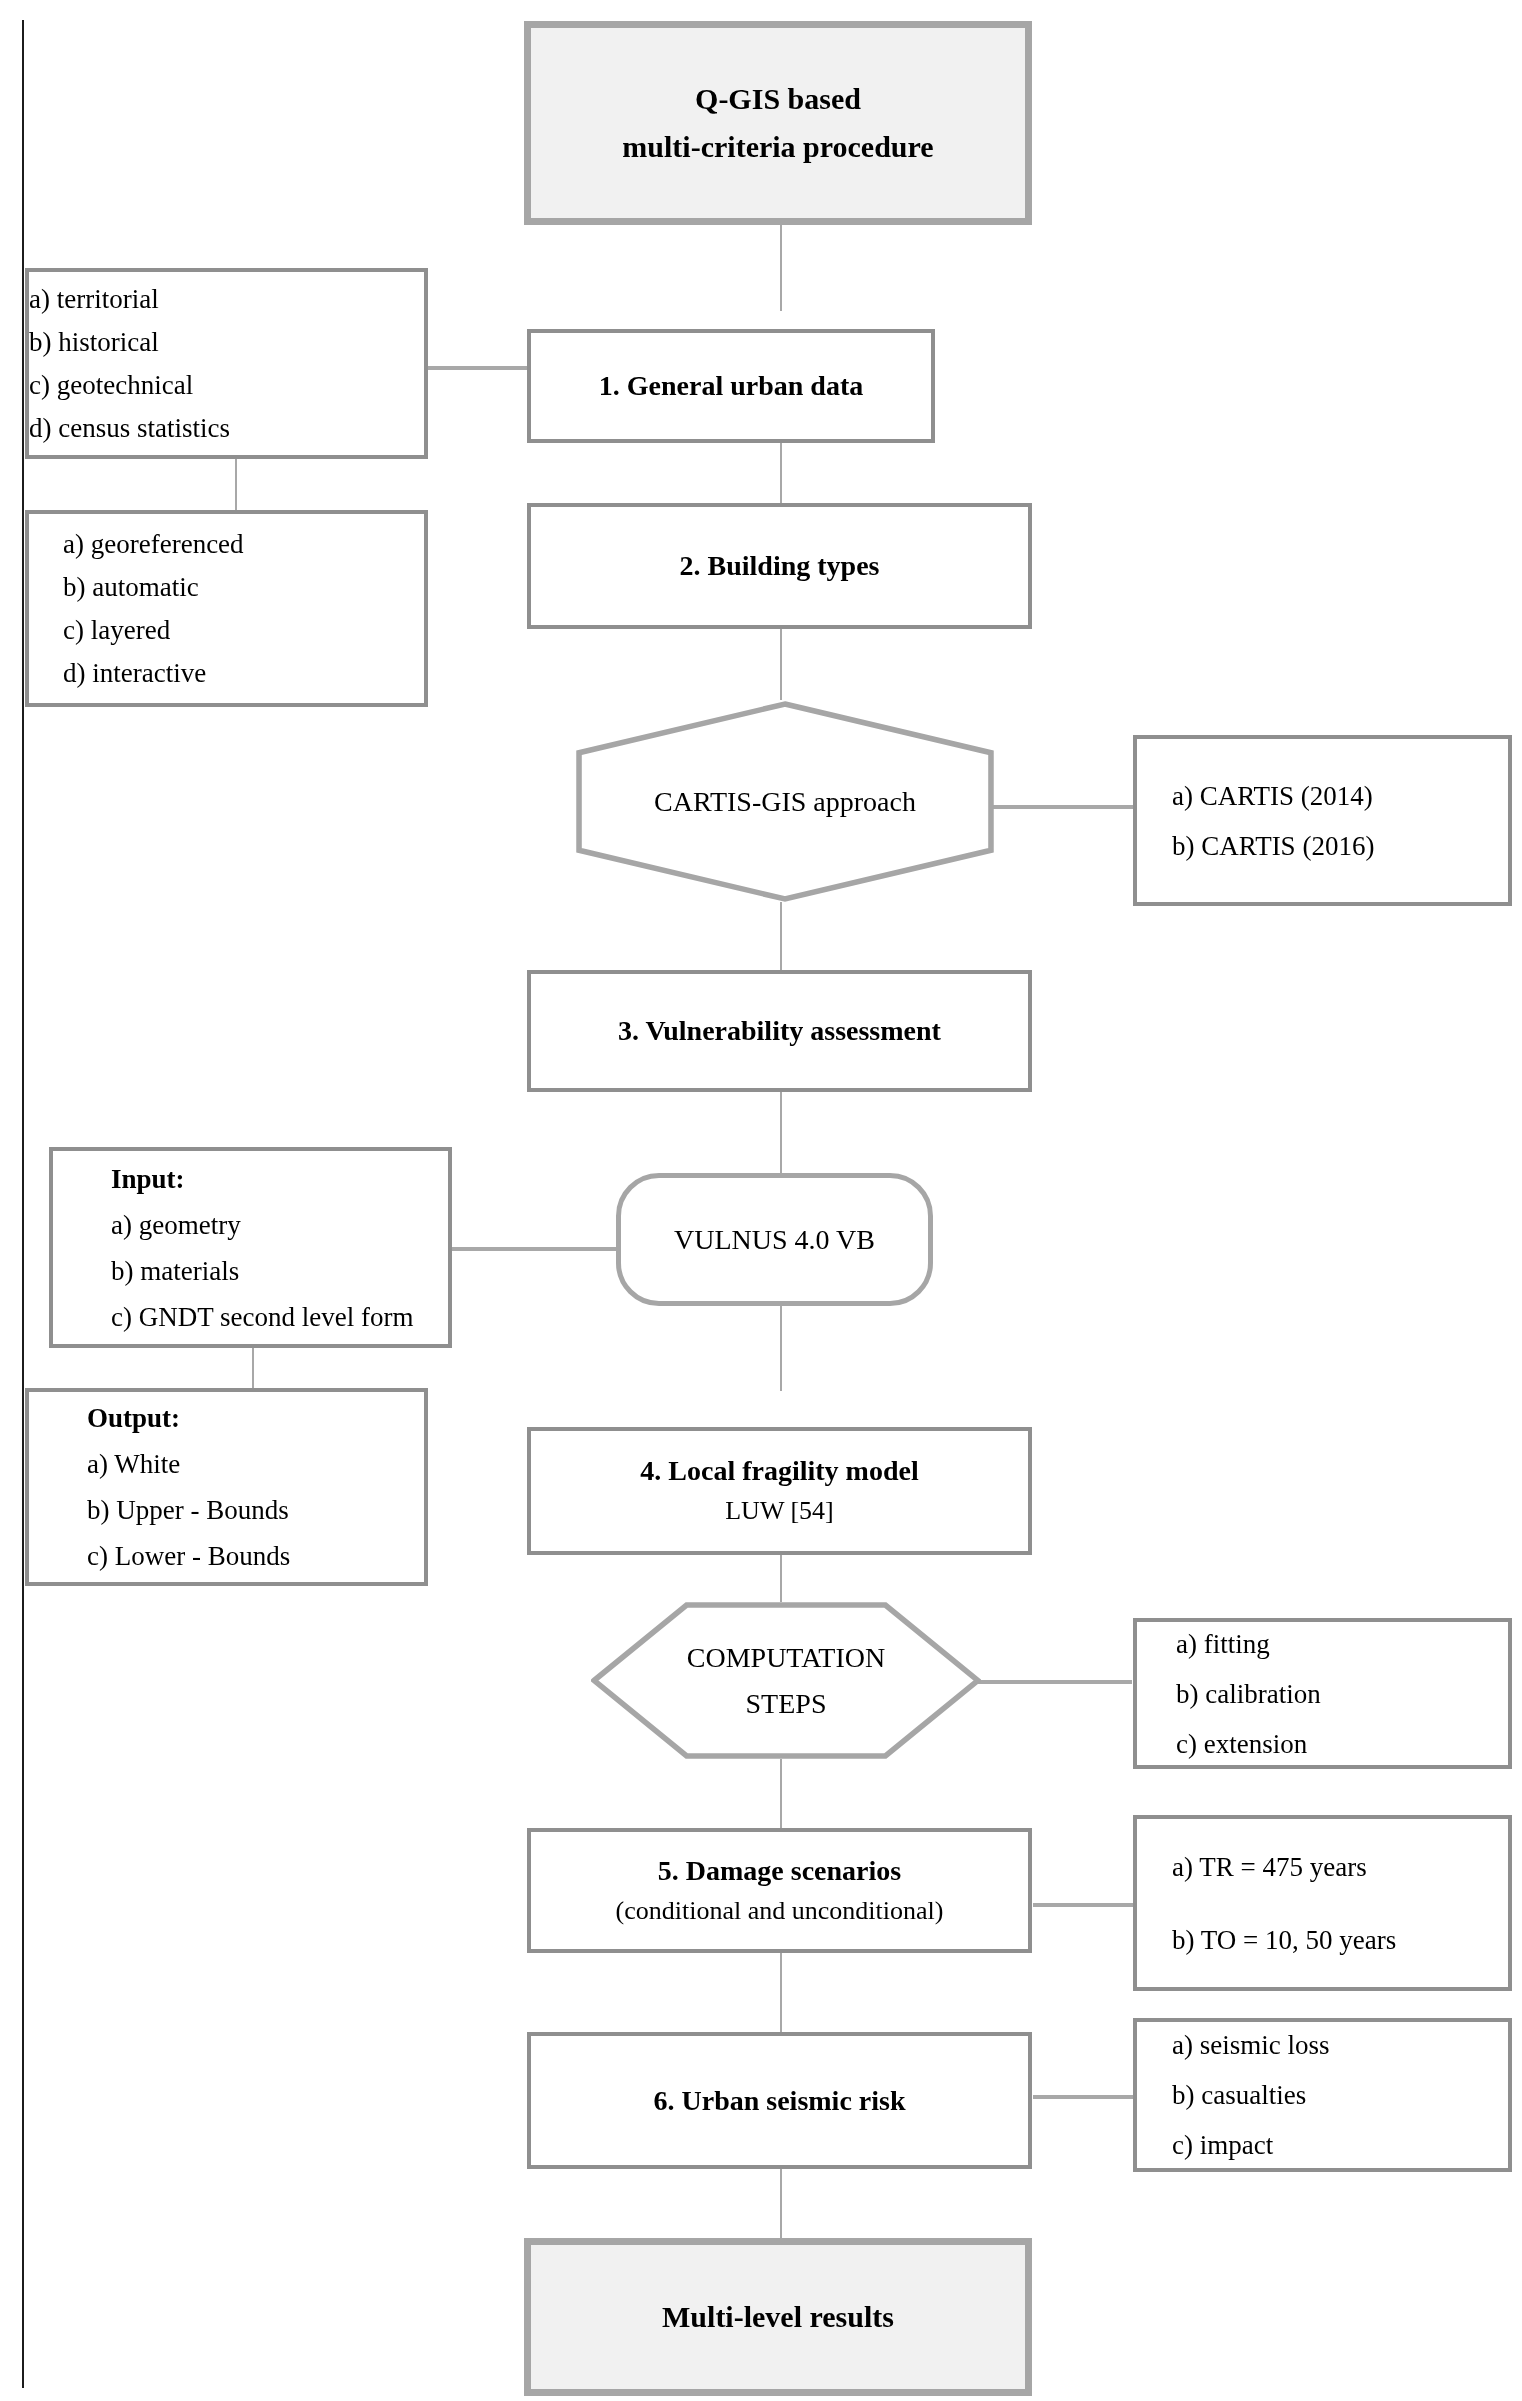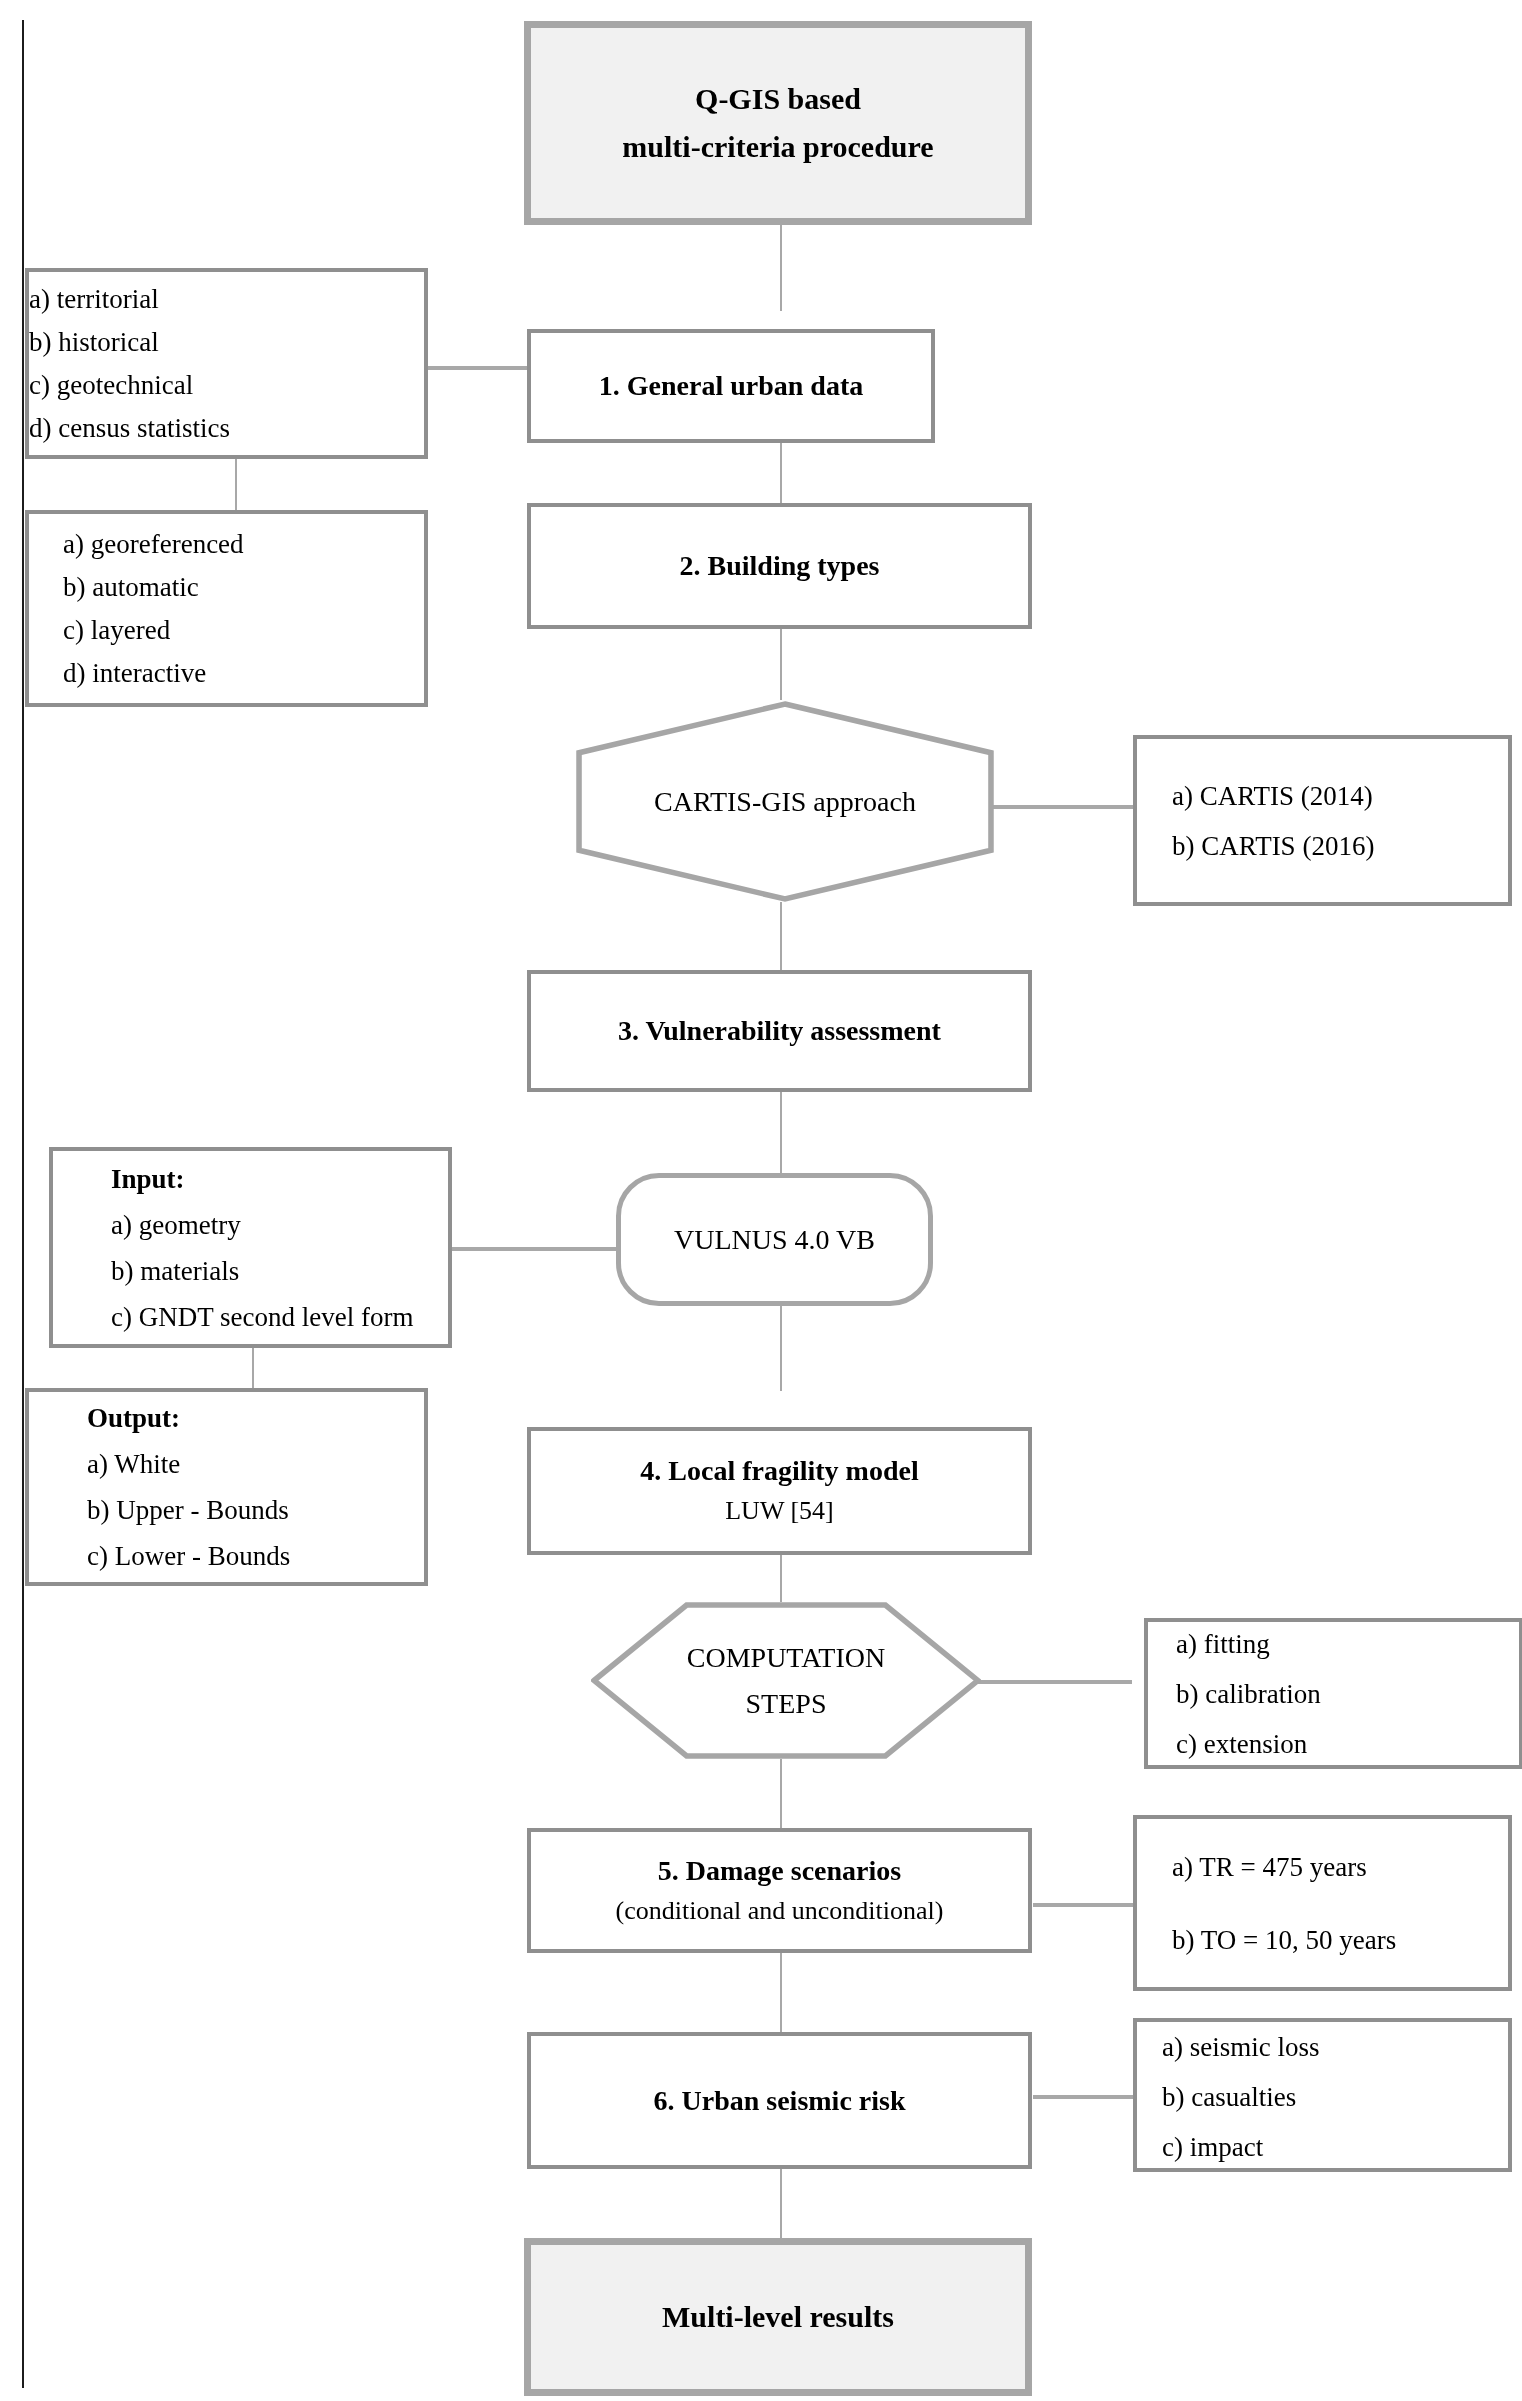--- a/index.html
+++ b/index.html
@@ -37,23 +37,23 @@
   #box6{left:527px;top:2032px;width:505px;height:137px;}
   #bottom-box{left:524px;top:2238px;width:508px;height:158px;}
   
   #side-a{left:25px;top:268px;width:403px;height:191px;}
   #side-b{left:25px;top:510px;width:403px;height:197px;padding-left:34px;}
   #input-box{left:25px;top:1147px;width:403px;height:201px;padding-left:58px;margin-left:24px;}
   #output-box{left:25px;top:1388px;width:403px;height:198px;padding-left:58px;}
   #input-box .list-line,#output-box .list-line{line-height:46px;}
   
   #cartis-box{left:1133px;top:735px;width:379px;height:171px;padding-left:35px;}
-  #comp-box{left:1133px;top:1618px;width:379px;height:151px;padding-left:28px;margin-left:11px;}
+  #comp-box{left:1133px;top:1618px;width:379px;height:151px;padding-left:39px;}
   #scen-box{left:1133px;top:1815px;width:379px;height:176px;padding-left:35px;gap:23px;}
-  #risk-box{left:1133px;top:2018px;width:379px;height:154px;padding-left:25px;justify-content:space-between;}
+  #risk-box{left:1133px;top:2018px;width:379px;height:154px;padding-left:35px;}
   #cartis-box .list-line,#comp-box .list-line,#scen-box .list-line,#risk-box .list-line{line-height:50px;}
   
   #left-rule{left:22px;top:20px;width:1.5px;height:2368px;background:#1c1c1c;}
   #c1{left:780px;top:225px;height:86px;}
   #c2{left:780px;top:425px;height:79px;}
   #c3{left:780px;top:629px;height:71px;}
   #c4{left:780px;top:902px;height:68px;}
   #c5{left:780px;top:1092px;height:81px;}
   #c6{left:780px;top:1306px;height:85px;}
   #c7{left:780px;top:1519px;height:83px;}

